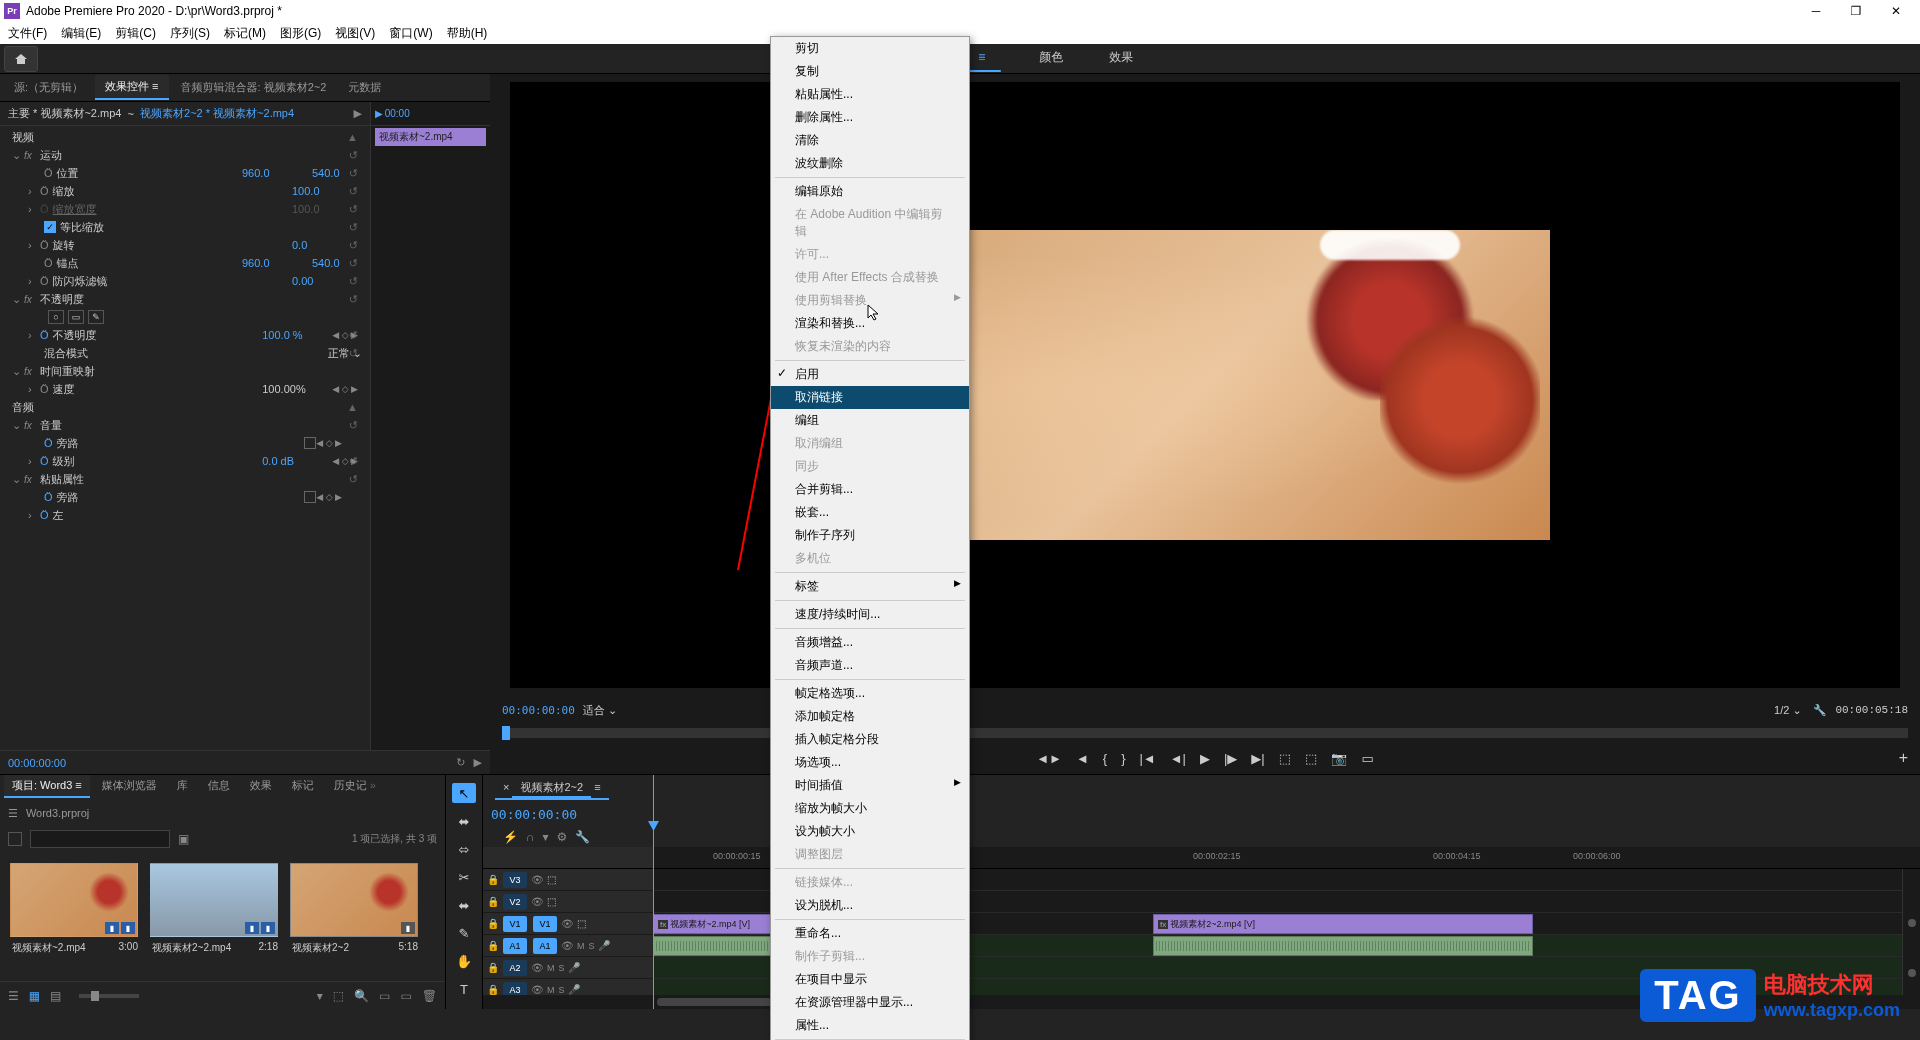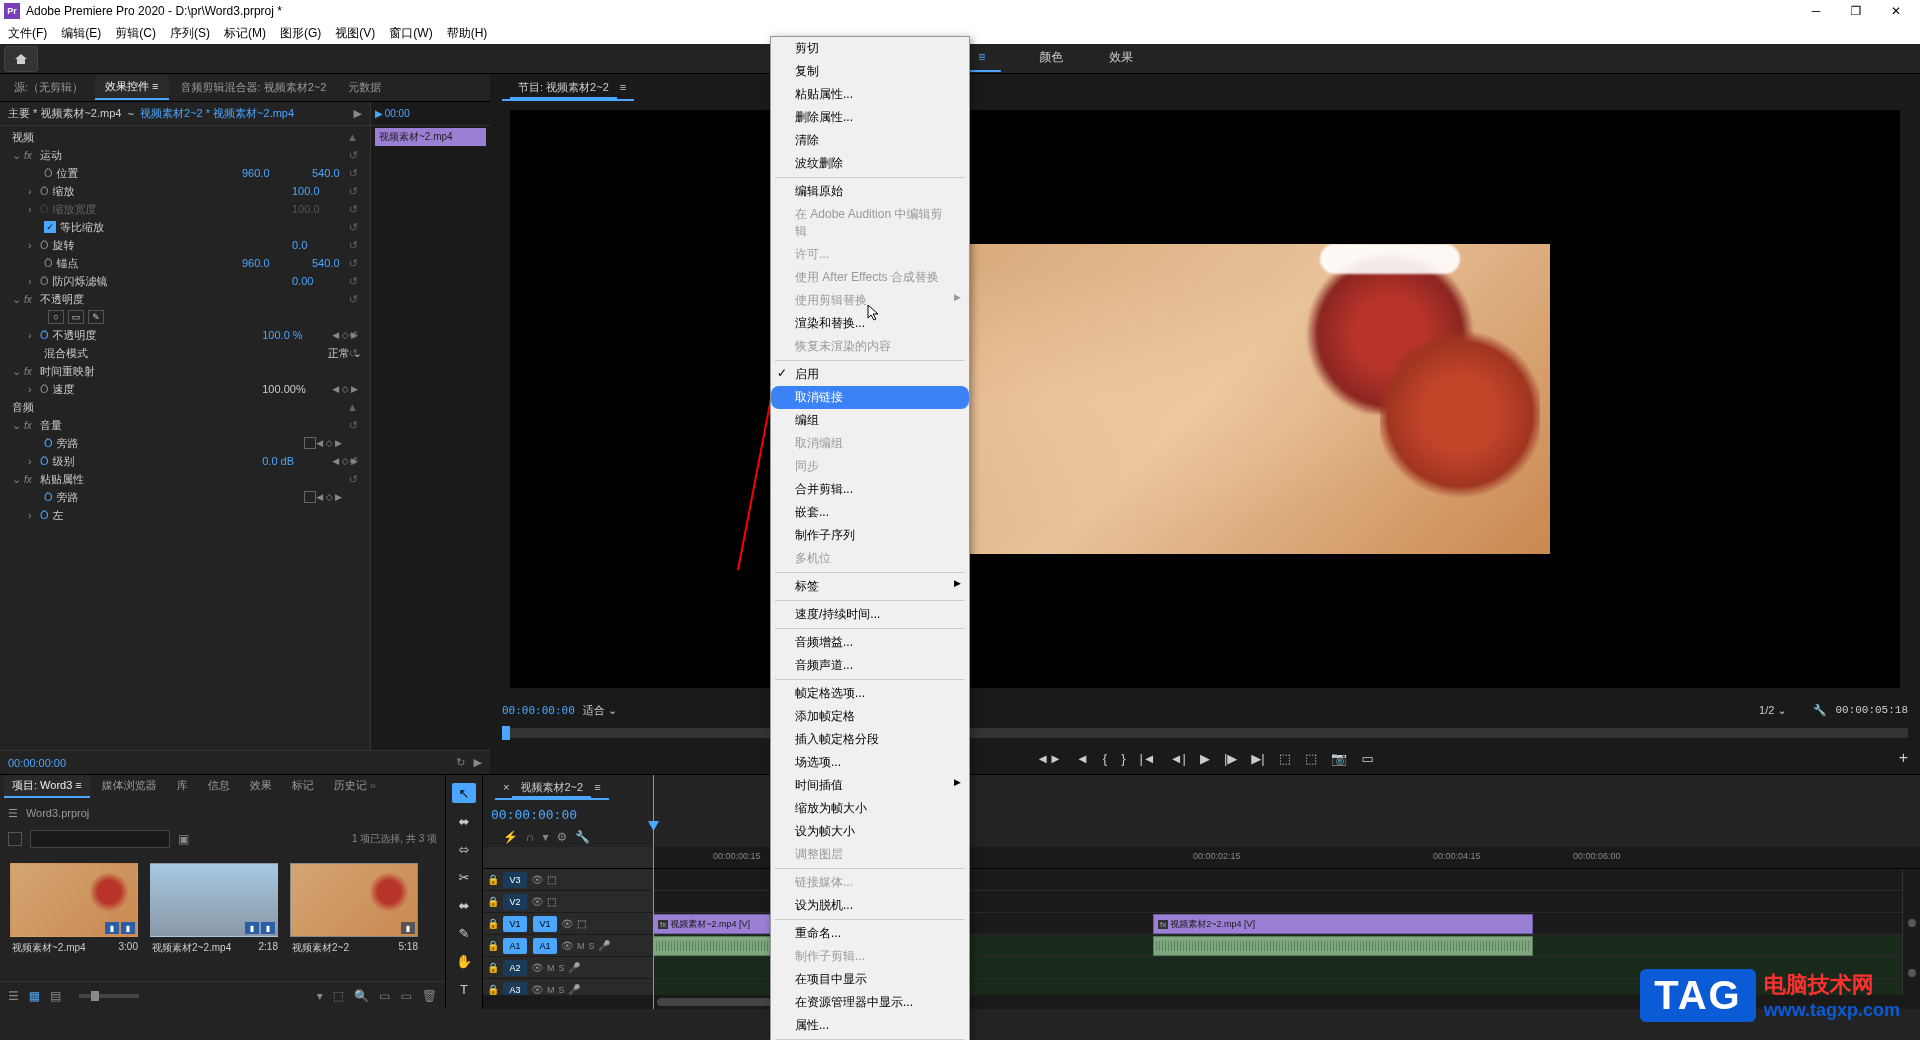--- a/index.html
+++ b/index.html
@@ -33,21 +33,21 @@
 .ec-row .label { flex: 1; color: #ccc; }
 .ec-row .stopwatch { color: #888; margin-right: 4px; }
 .ec-row .value { color: #4aa6ff; width: 70px; }
 .ec-row .value2 { color: #4aa6ff; width: 50px; }
 .ec-row .reset-icon { position: absolute; right: 4px; color: #666; }
 .ec-row .checkbox { width: 12px; height: 12px; background: #4aa6ff; margin-right: 4px; display: inline-flex; align-items: center; justify-content: center; color: #000; font-size: 9px; }
 .ec-row .dropdown { color: #ccc; }
 .ec-row .kf-nav { color: #888; font-size: 9px; margin-right: 4px; }
 .indent1 { padding-left: 20px; }
 .indent2 { padding-left: 36px; }
-.ec-row.dim .label { color: #666; }
+.ec-row.dim .label { color: #666; text-decoration: underline; }
 .ec-row .shape-btns { display: flex; gap: 4px; margin-left: 20px; }
 .ec-row .shape-btn { width: 16px; height: 14px; border: 1px solid #555; display: flex; align-items: center; justify-content: center; font-size: 9px; }
 .ec-timeline-strip { width: 120px; background: #1a1a1a; border-left: 1px solid #333; position: relative; }
 .ec-timeline-strip .timecode-mini { color: #4aa6ff; font-size: 10px; padding: 4px; }
 .ec-timeline-strip .clip-strip { background: #9b7fd4; height: 18px; margin: 2px 4px; padding: 2px 4px; font-size: 10px; color: #232323; }
 .ec-footer { height: 24px; display: flex; align-items: center; padding: 0 8px; font-size: 11px; color: #4aa6ff; border-top: 1px solid #333; }
 .ec-footer .right-icons { margin-left: auto; display: flex; gap: 8px; color: #888; }
 .right-panel { flex: 1; background: #1a1a1a; display: flex; flex-direction: column; position: relative; }
 .program-tab { height: 28px; display: flex; align-items: center; padding: 0 12px; font-size: 11px; }
 .program-tab span { color: #ccc; border-bottom: 2px solid #4aa6ff; padding: 4px 8px; }
@@ -56,21 +56,21 @@
 .leaf { position: absolute; }
 .leaf1 { width: 180px; height: 160px; left: 440px; top: 10px; background: radial-gradient(circle, #b8342a 30%, #8b2520 60%, transparent 70%); filter: blur(1px); }
 .leaf1::before { content: ''; position: absolute; top: -10px; left: 20px; width: 140px; height: 30px; background: #fff; border-radius: 20px; opacity: 0.9; }
 .leaf2 { width: 160px; height: 180px; right: 10px; top: 80px; background: radial-gradient(circle, #c4442a 30%, #a03520 60%, transparent 70%); }
 .leaf3 { width: 60px; height: 60px; left: 20px; top: 140px; background: radial-gradient(circle, #b8342a 40%, transparent 70%); }
 .blur-bg { position: absolute; inset: 0; background: radial-gradient(ellipse at 30% 50%, rgba(255,220,180,0.3), transparent 60%); }
 .monitor-controls { height: 28px; display: flex; align-items: center; padding: 0 12px; font-size: 11px; }
 .monitor-controls .tc { color: #4aa6ff; font-family: monospace; }
 .monitor-controls .fit-dropdown { margin-left: 8px; color: #ccc; }
 .monitor-controls .spacer { flex: 1; }
-.monitor-controls .zoom-dd { color: #ccc; margin-right: 27px; }
+.monitor-controls .zoom-dd { color: #ccc; margin-right: 12px; }
 .monitor-controls .wrench { color: #888; margin-right: 8px; }
 .monitor-controls .tc-right { color: #ccc; font-family: Liberation Mono, monospace; }
 .scrub-bar { height: 10px; margin: 4px 12px; background: #333; position: relative; }
 .scrub-bar .playhead-mini { position: absolute; left: 0; top: -2px; width: 8px; height: 14px; background: #4aa6ff; }
 .transport { height: 32px; display: flex; align-items: center; justify-content: center; gap: 14px; }
 .transport .btn, .transport .add-btn { color: #ccc; cursor: pointer; font-size: 13px; }
 .transport .add-btn { position: absolute; right: 12px; font-size: 16px; }
 .bottom-area { display: flex; height: calc(100vh - 805px); border-top: 1px solid #000; }
 .project-panel { width: 445px; background: #232323; display: flex; flex-direction: column; }
 .proj-tabs { height: 26px; display: flex; align-items: flex-start; padding: 0 4px; font-size: 11px; gap: 4px; }
@@ -128,21 +128,21 @@
 .clip { position: absolute; top: 1px; height: 20px; background: #9b7fd4; border: 1px solid #6b5fa4; font-size: 9px; color: #1a1a1a; padding: 2px 4px; overflow: hidden; display: flex; align-items: center; }
 .clip.audio-clip { background: #7fa87f; border-color: #5a7a5a; }
 .clip.audio-clip::after { content: ''; position: absolute; inset: 4px 2px; background: repeating-linear-gradient(90deg, #4a6a4a 0 1px, transparent 1px 3px); opacity: 0.6; }
 .clip .fx-badge { background: #333; color: #aaa; padding: 0 2px; margin-right: 2px; font-size: 8px; }
 .tl-scrollbar { height: 14px; background: #1a1a1a; display: flex; align-items: center; padding: 0 4px; }
 .tl-scrollbar .thumb-sb { height: 8px; width: 120px; background: #444; border-radius: 4px; margin-left: 170px; }
 .right-scroll { width: 18px; background: #1a1a1a; border-left: 1px solid #333; position: relative; }
 .right-scroll .dot { width: 8px; height: 8px; border-radius: 50%; background: #555; position: absolute; left: 5px; }
 .context-menu { position: absolute; left: 770px; top: 36px; width: 200px; background: #f0f0f0; border: 1px solid #999; box-shadow: 2px 2px 8px rgba(0,0,0,0.4); z-index: 100; color: #000; font-size: 12px; }
 .context-menu .menu-item { padding: 3px 24px; cursor: pointer; position: relative; }
-.context-menu .menu-item.highlighted { background: #3b82f6; color: #fff; border-radius: 8px; }
+.context-menu .menu-item.highlighted { background: #0c4a6e; color: #fff; }
 .context-menu .menu-item.disabled { color: #999; }
 .context-menu .sep { height: 1px; background: #ccc; margin: 2px 4px; }
 .context-menu .check { position: absolute; left: 6px; }
 .context-menu .submenu-arrow { position: absolute; right: 8px; font-size: 9px; }
 .cursor-arrow-svg { position: absolute; left: 867px; top: 304px; z-index: 101; font-size: 14px; color: #000; pointer-events: none; }
 .red-arrow { position: absolute; z-index: 99; pointer-events: none; }
 .watermark { position: absolute; right: 20px; bottom: 18px; z-index: 200; display: flex; align-items: center; gap: 8px; }
 .watermark .tag-box { background: #0b5bd6; color: #fff; font-weight: bold; font-size: 40px; padding: 4px 14px; border-radius: 6px; letter-spacing: 2px; font-family: Arial; }
 .watermark .wm-text { display: flex; flex-direction: column; }
 .watermark .wm-line1 { color: #ff3030; font-size: 22px; font-weight: bold; }
@@ -350,23 +350,20 @@
     <div class="ec-footer">
       <span>00:00:00:00</span>
       <span class="right-icons">
           <span>↻</span>
           <span>▶</span>
         </span>
     </div>
   </div>
 
   <div class="right-panel">
-    <div class="program-tab">
-      <span><span>节目: 视频素材2~2</span> ≡</span>
-    </div>
     <div class="monitor">
       <div class="monitor-img">
         <div class="blur-bg"></div>
         <div class="leaf leaf1"></div>
         <div class="leaf leaf2"></div>
         <div class="leaf leaf3"></div>
       </div>
     </div>
     <div class="monitor-controls">
       <span class="tc">00:00:00:00</span>

